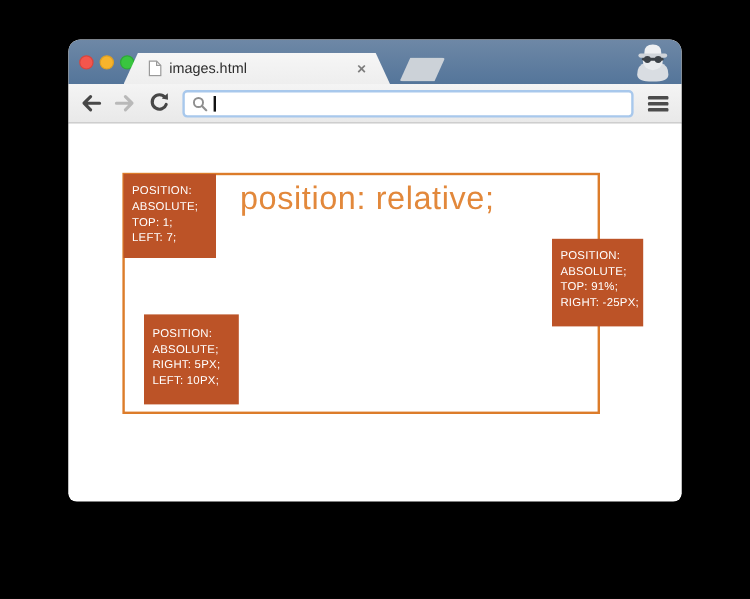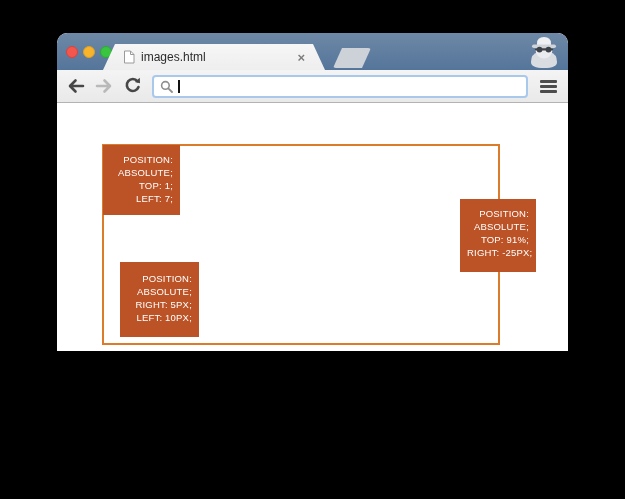--- a/index.html
+++ b/index.html
@@ -1,18 +1,18 @@
 <!DOCTYPE html>
 <html><head>
 <meta charset="utf-8">
 <style>
   * { margin:0; padding:0; box-sizing:border-box; }
   html,body { background:#000; }
   body { font-family:"Liberation Sans", sans-serif; }
-  .stage { position:relative; width:625px; height:351px; background:#000; overflow:hidden; }
+  .stage { position:relative; width:625px; height:499px; background:#000; overflow:hidden; }
 
   
   .window {
     position:absolute; left:57px; top:33px; width:511px; height:385px;
     background:#fff; border-radius:10px 10px 7px 7px; overflow:hidden;
     box-shadow:0 10px 30px rgba(0,0,0,.6);
   }
 
   
   .titlebar {
@@ -65,21 +65,21 @@
   }
   .rel-heading {
     position:absolute; left:96px; top:4px;
     font-size:27px; color:#e2883b; letter-spacing:0.5px; white-space:nowrap;
   }
   .abs-box {
     position:absolute; background:#bc5327; color:#fff;
     font-size:9.5px; line-height:13px; letter-spacing:0.2px;
     padding:8px 7px;
   }
-  .abs-box .ln { white-space:nowrap;text-align:right; }
+  .abs-box .ln { white-space:nowrap; }
   .box-tl { left:-1px; top:-1px; width:77px; height:70px; }
   .box-bl { left:16px; bottom:6px; width:79px; height:75px; padding-top:10px; }
   .box-r  { right:-38px; top:53px; width:76px; height:73px; }
 </style>
 </head>
 <body>
 
 <div class="stage">
   <div class="window">
 
@@ -141,20 +141,21 @@
 
       <div class="menu-btn">
         <span></span>
         <span></span>
         <span></span>
       </div>
     </div>
 
     <div class="content">
       <div class="rel-container">
+        <div class="rel-heading">position: relative;</div>
 
         <div class="abs-box box-tl">
           <div class="ln">POSITION:</div>
           <div class="ln">ABSOLUTE;</div>
           <div class="ln">TOP: 1;</div>
           <div class="ln">LEFT: 7;</div>
         </div>
 
         <div class="abs-box box-bl">
           <div class="ln">POSITION:</div>

